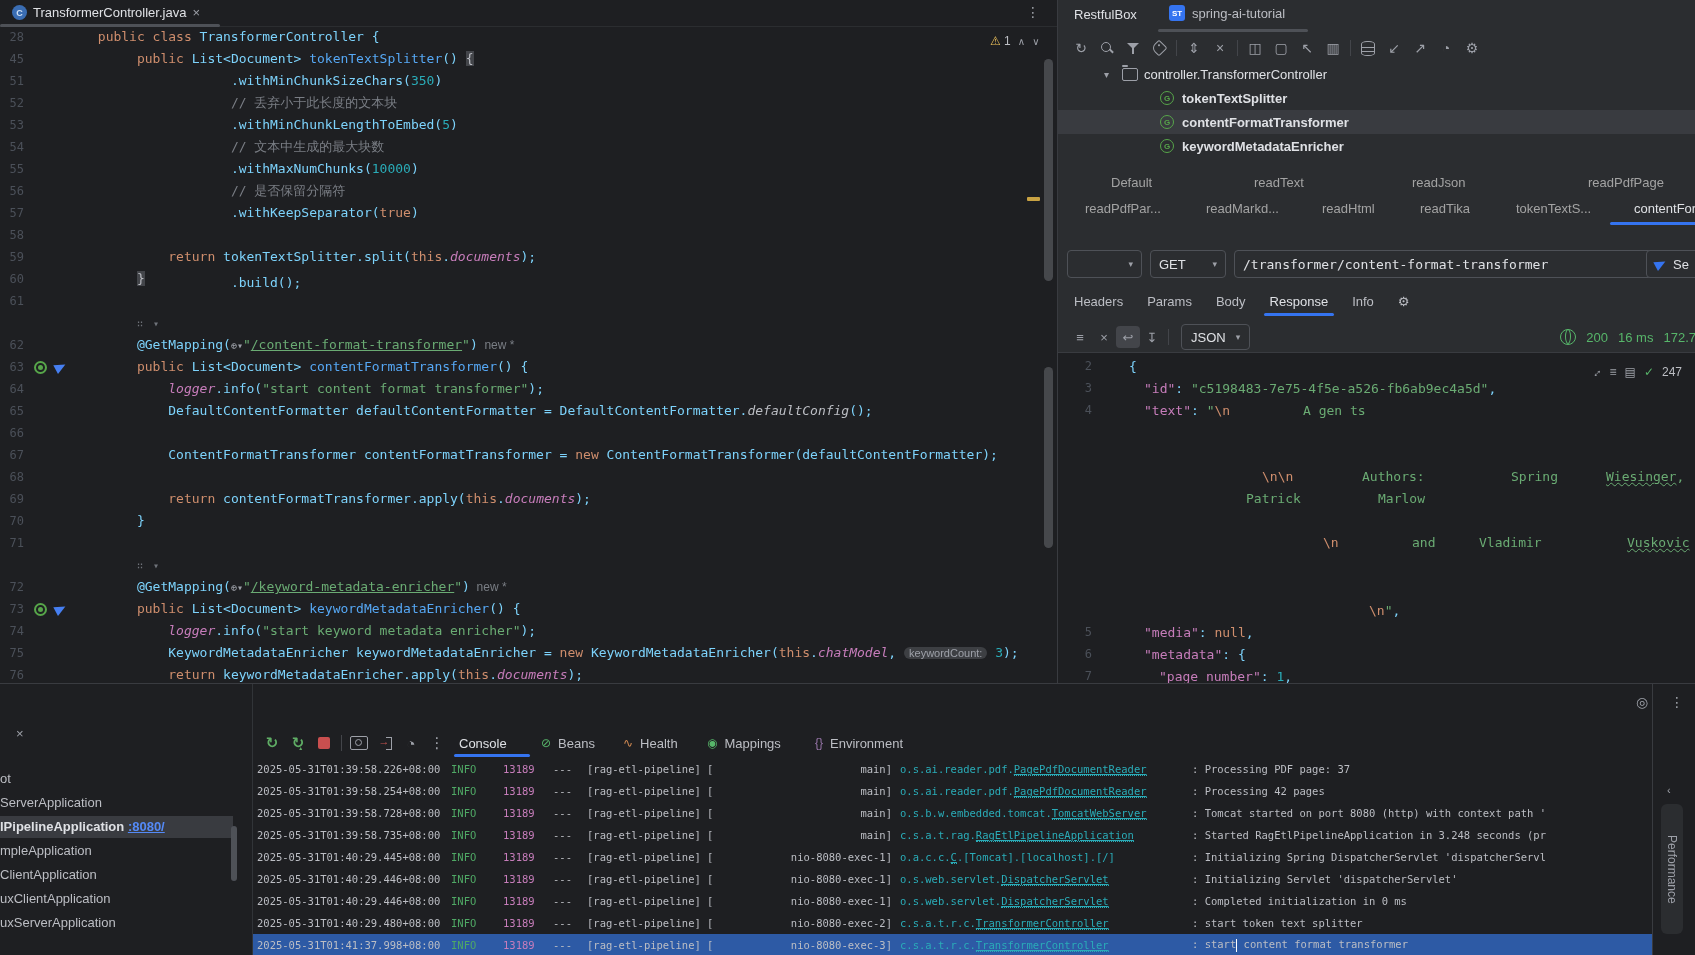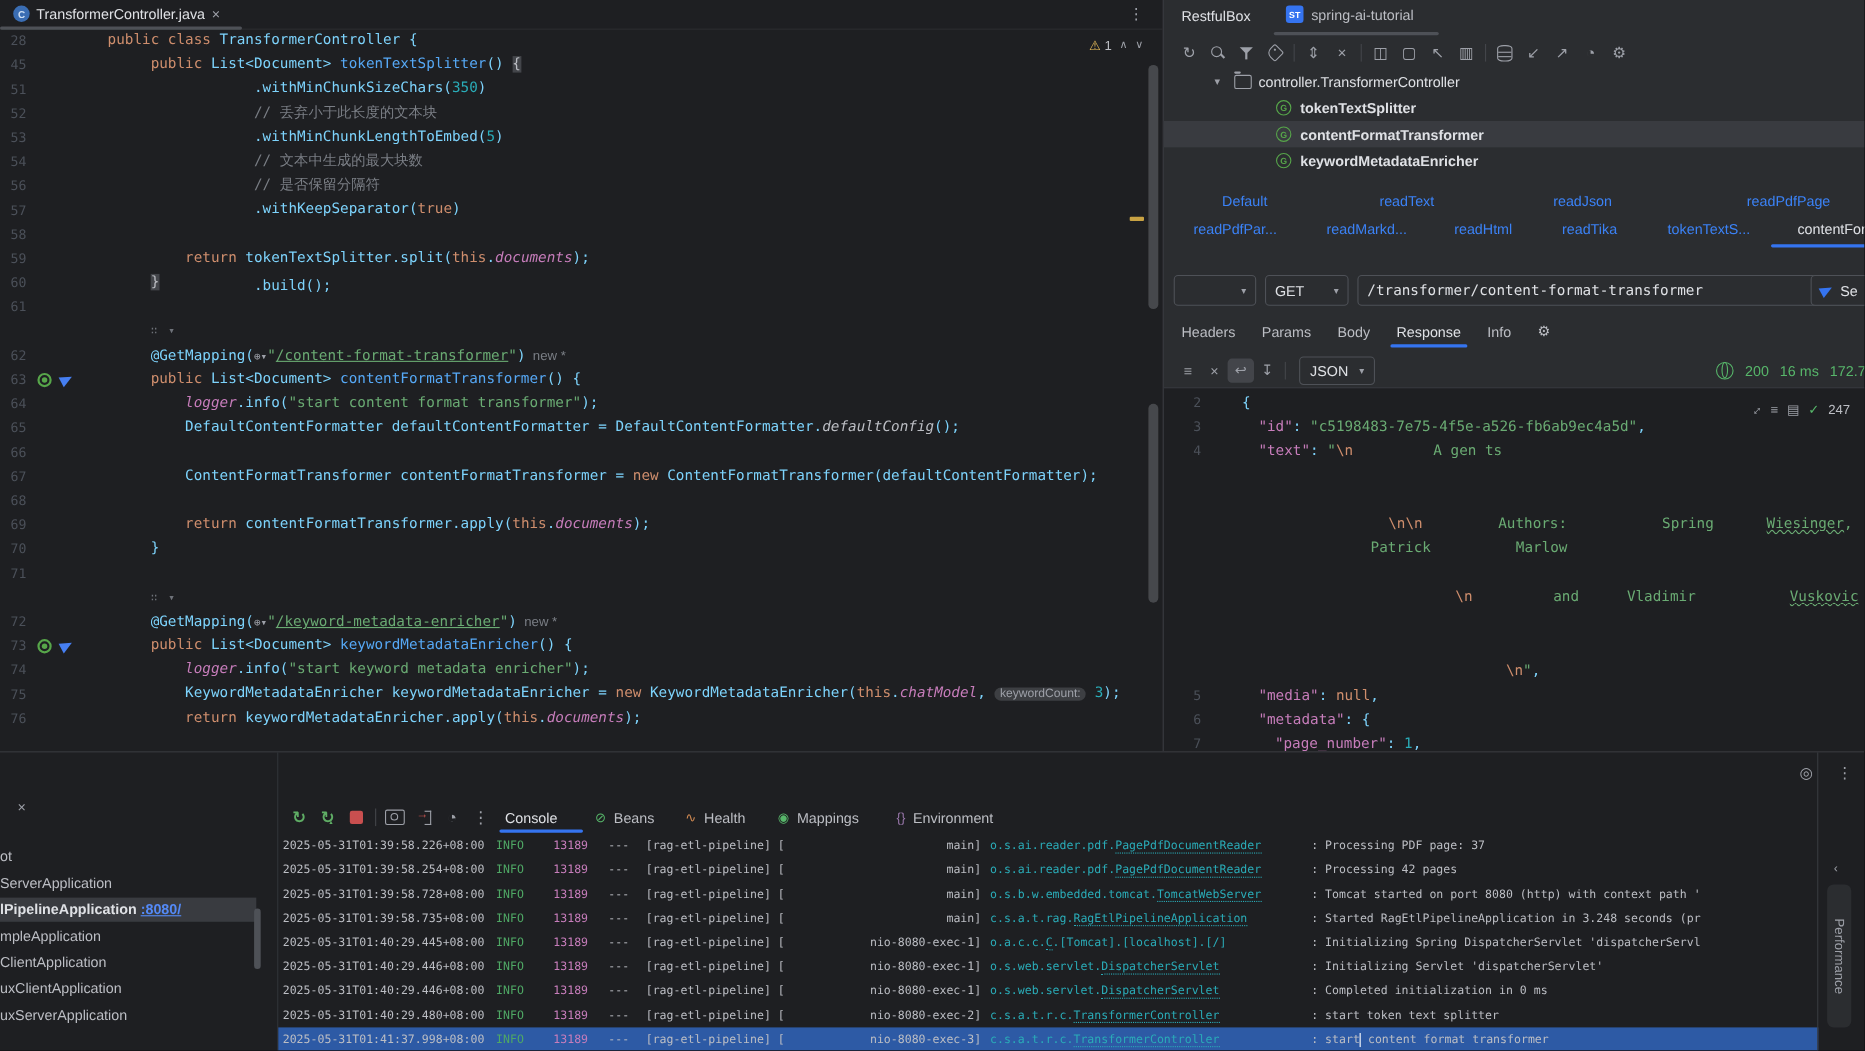--- a/index.html
+++ b/index.html
@@ -72,21 +72,21 @@
   #rb-tree{position:absolute;left:0;top:62px;width:100%;}
   .tree-row{position:relative;height:24px;display:flex;align-items:center;color:#dfe1e5;}
   .tree-row.sel{background:#393b40;}
   .tree-chev{position:absolute;left:46px;font-size:10px;color:#9da0a8;}
   .tree-folder{position:absolute;left:64px;width:14px;height:11px;border:1.5px solid #9da0a8;border-radius:2px;}
   .tree-folder::before{content:"";position:absolute;left:-1px;top:-4px;width:6px;height:2px;background:#9da0a8;border-radius:1px;}
   .tree-root-label{position:absolute;left:86px;}
   .m-ic{position:absolute;left:102px;width:14px;height:14px;border-radius:50%;border:1.5px solid #57a64a;color:#57a64a;
         font-size:8px;font-weight:bold;display:flex;align-items:center;justify-content:center;box-sizing:border-box;}
   .m-label{position:absolute;left:124px;font-weight:600;color:#dfe1e5;}
-  .rtab{position:absolute;top:0;color:#3b82f6;white-space:nowrap;cursor:pointer;}
+  .rtab{position:absolute;top:0;color:#a3a3a3;white-space:nowrap;cursor:pointer;}
   #rb-tabs1{position:absolute;left:0;top:170px;width:100%;height:26px;}
   #rb-tabs2{position:absolute;left:0;top:196px;width:100%;height:26px;}
   #rb-tabs2-underline{left:552px;top:222px;width:86px;height:3px;background:#3574f0;border-radius:2px;}
   #rb-request{position:absolute;left:0;top:248px;width:100%;height:36px;}
   .req-box{position:absolute;top:2px;height:28px;box-sizing:border-box;border:1px solid #4e5157;border-radius:4px;
            background:#2b2d30;display:flex;align-items:center;padding:0 8px;color:#dfe1e5;}
   .dd-chev{color:#9da0a8;font-size:9px;margin-left:auto;}
   #send-btn .plane-ic{border-left-color:#3574f0;}
   #rb-subtabs{position:absolute;left:16px;top:290px;display:flex;gap:24px;align-items:center;height:26px;}
   .subtab{color:#bcbec4;cursor:pointer;position:relative;padding-bottom:4px;}
@@ -129,21 +129,21 @@
   .lrow{position:relative;height:22px;display:flex;align-items:center;font-family:"DejaVu Sans Mono","Liberation Mono",monospace;
         font-size:10.5px;white-space:pre;color:#bcbec4;}
   .lrow.sel{background:#2d5aa5;}
   .lt{width:194px;padding-left:4px;flex:none;}
   .lv{width:52px;flex:none;color:#4fa865;}
   .lpid{width:50px;flex:none;color:#c77dbb;}
   .ld{width:34px;flex:none;}
   .lb{width:140px;flex:none;}
   .lth{width:165px;flex:none;text-align:right;}
   .llog{width:292px;flex:none;color:#2aacb8;margin-left:8px;}
-  .lcls{border-bottom:1px dotted #2aacb8;}
+  .lcls{border-bottom:1px dotted #2aacb8;text-decoration:underline;}
   .lmsg{flex:1;overflow:hidden;}
   .caret{display:inline-block;width:1px;height:13px;background:#ffffff;vertical-align:middle;}
   #perf-strip{left:1652px;top:0;width:43px;height:272px;border-left:1px solid #393b40;position:absolute;}
   #perf-chev{position:absolute;left:14px;top:100px;color:#9da0a8;font-size:11px;}
   #perf-tab{position:absolute;left:8px;top:120px;width:22px;height:130px;background:#2b2d30;border-radius:6px;
             display:flex;align-items:center;justify-content:center;}
   #perf-label{writing-mode:vertical-rl;color:#9da0a8;font-size:12px;}
   #bp-target{left:1636px;top:10px;font-size:14px;color:#9da0a8;}
   #bp-kebab{left:1670px;top:10px;font-size:14px;color:#9da0a8;}
 </style>
@@ -162,20 +162,21 @@
       <div id="tab-underline" class="abs"></div>
       <span id="editor-kebab" class="abs">⋮</span>
     </div>
     <div id="code">
         <div class="cl"><span class="ln">28</span><span class="gut"></span><span class="ct" style="padding-left: 1ch;"><span class="s-kw">public class </span><span class="s-pl">TransformerController {</span></span></div>
         <div class="cl"><span class="ln">45</span><span class="gut"></span><span class="ct" style="padding-left: 6ch;"><span class="s-kw">public </span><span class="s-pl">List&lt;Document&gt; </span><span class="s-fn">tokenTextSplitter</span><span class="s-pl">() </span><span class="s-hl">{</span></span></div>
         <div class="cl"><span class="ln">51</span><span class="gut"></span><span class="ct" style="padding-left: 18ch;"><span class="s-pl">.withMinChunkSizeChars(</span><span class="s-num">350</span><span class="s-pl">)</span></span></div>
         <div class="cl"><span class="ln">52</span><span class="gut"></span><span class="ct" style="padding-left: 18ch;"><span class="s-cm">// 丢弃小于此长度的文本块</span></span></div>
         <div class="cl"><span class="ln">53</span><span class="gut"></span><span class="ct" style="padding-left: 18ch;"><span class="s-pl">.withMinChunkLengthToEmbed(</span><span class="s-num">5</span><span class="s-pl">)</span></span></div>
         <div class="cl"><span class="ln">54</span><span class="gut"></span><span class="ct" style="padding-left: 18ch;"><span class="s-cm">// 文本中生成的最大块数</span></span></div>
+        <div class="cl"><span class="ln">55</span><span class="gut"></span><span class="ct" style="padding-left: 18ch;"><span class="s-pl">.withMaxNumChunks(</span><span class="s-num">10000</span><span class="s-pl">)</span></span></div>
         <div class="cl"><span class="ln">56</span><span class="gut"></span><span class="ct" style="padding-left: 18ch;"><span class="s-cm">// 是否保留分隔符</span></span></div>
         <div class="cl"><span class="ln">57</span><span class="gut"></span><span class="ct" style="padding-left: 18ch;"><span class="s-pl">.withKeepSeparator(</span><span class="s-kw">true</span><span class="s-pl">)</span></span></div>
         <div class="cl"><span class="ln">58</span><span class="gut"></span><span class="ct" style="padding-left: 18ch; margin-top: 48px;"><span class="s-pl">.build();</span></span></div>
         <div class="cl"><span class="ln">59</span><span class="gut"></span><span class="ct" style="padding-left: 10ch;"><span class="s-kw">return </span><span class="s-pl">tokenTextSplitter.split(</span><span class="s-kw">this</span><span class="s-pl">.</span><span class="s-fld">documents</span><span class="s-pl">);</span></span></div>
         <div class="cl"><span class="ln">60</span><span class="gut"></span><span class="ct" style="padding-left: 6ch;"><span class="s-hl">}</span></span></div>
         <div class="cl"><span class="ln">61</span><span class="gut"></span><span class="ct" style="padding-left: 0ch;"></span></div>
         <div class="cl"><span class="ln"></span><span class="gut"></span><span class="ct" style="padding-left: 6ch;"><span class="s-fold">∷ ▾</span></span></div>
         <div class="cl"><span class="ln">62</span><span class="gut"></span><span class="ct" style="padding-left: 6ch;"><span class="s-ann">@GetMapping(</span><span class="s-gicon">⊕▾</span><span class="s-str">"</span><span class="s-url">/content-format-transformer</span><span class="s-str">"</span><span class="s-pl">)</span><span class="s-hint">  new *</span></span></div>
         <div class="cl"><span class="ln">63</span><span class="gut"><span class="ep-ic"></span><span class="plane-ic"></span></span><span class="ct" style="padding-left: 6ch;"><span class="s-kw">public </span><span class="s-pl">List&lt;Document&gt; </span><span class="s-fn">contentFormatTransformer</span><span class="s-pl">() {</span></span></div>
         <div class="cl"><span class="ln">64</span><span class="gut"></span><span class="ct" style="padding-left: 10ch;"><span class="s-fld">logger</span><span class="s-pl">.info(</span><span class="s-str">"start content format transformer"</span><span class="s-pl">);</span></span></div>

